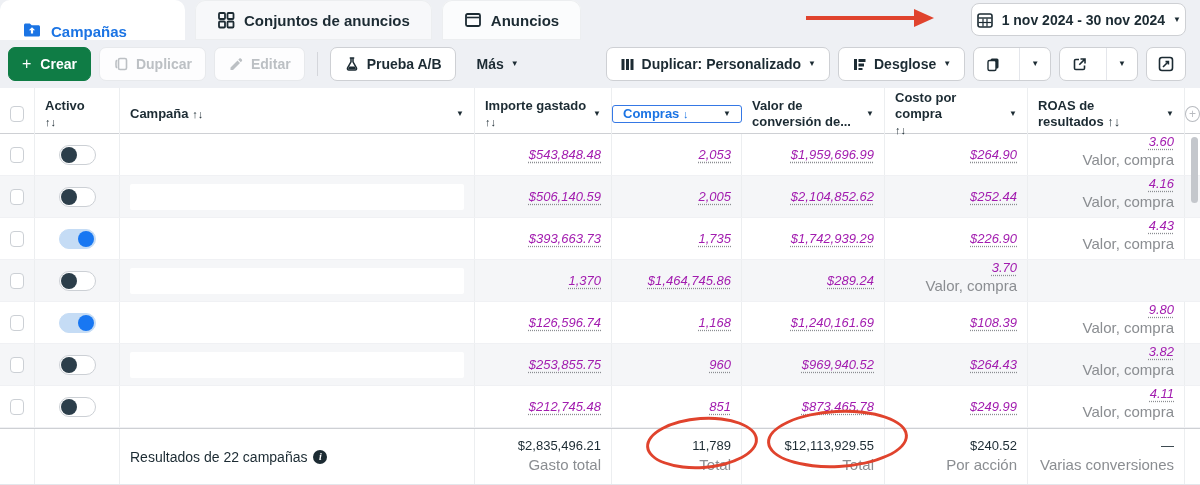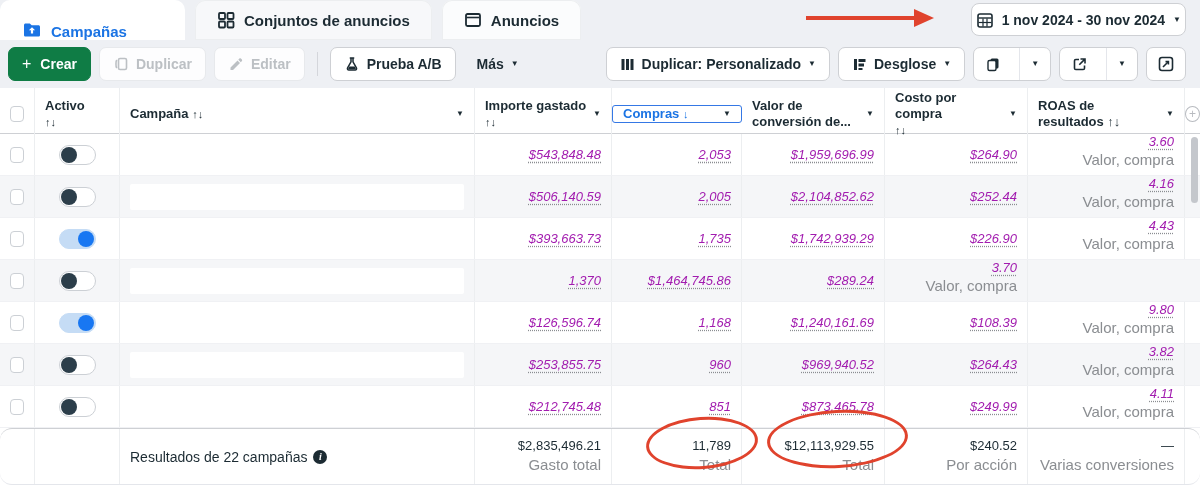--- a/index.html
+++ b/index.html
@@ -467,21 +467,21 @@
             <span class="val">$249.99</span>
           </div>
     <div class="cell num roas-cell">
       <span class="val">4.11</span>
       <span class="sub">Valor, compra</span>
     </div>
     <div class="cell"></div>
   </div>
       </div>
 
-    <div class="tfoot grid" style="border-top:1px solid #ced0d4;border-radius:12px;">
+    <div class="tfoot grid" style="border-top:1px solid #ced0d4;">
       <div class="cell"></div>
       <div class="cell"></div>
       <div class="cell fcell left">
         <span>Resultados de 22 campañas</span>
         <span class="info-icon">i</span>
       </div>
       <div class="cell fcell">
         <span>$2,835,496.21</span>
         <span class="sub">Gasto total</span>
       </div>

